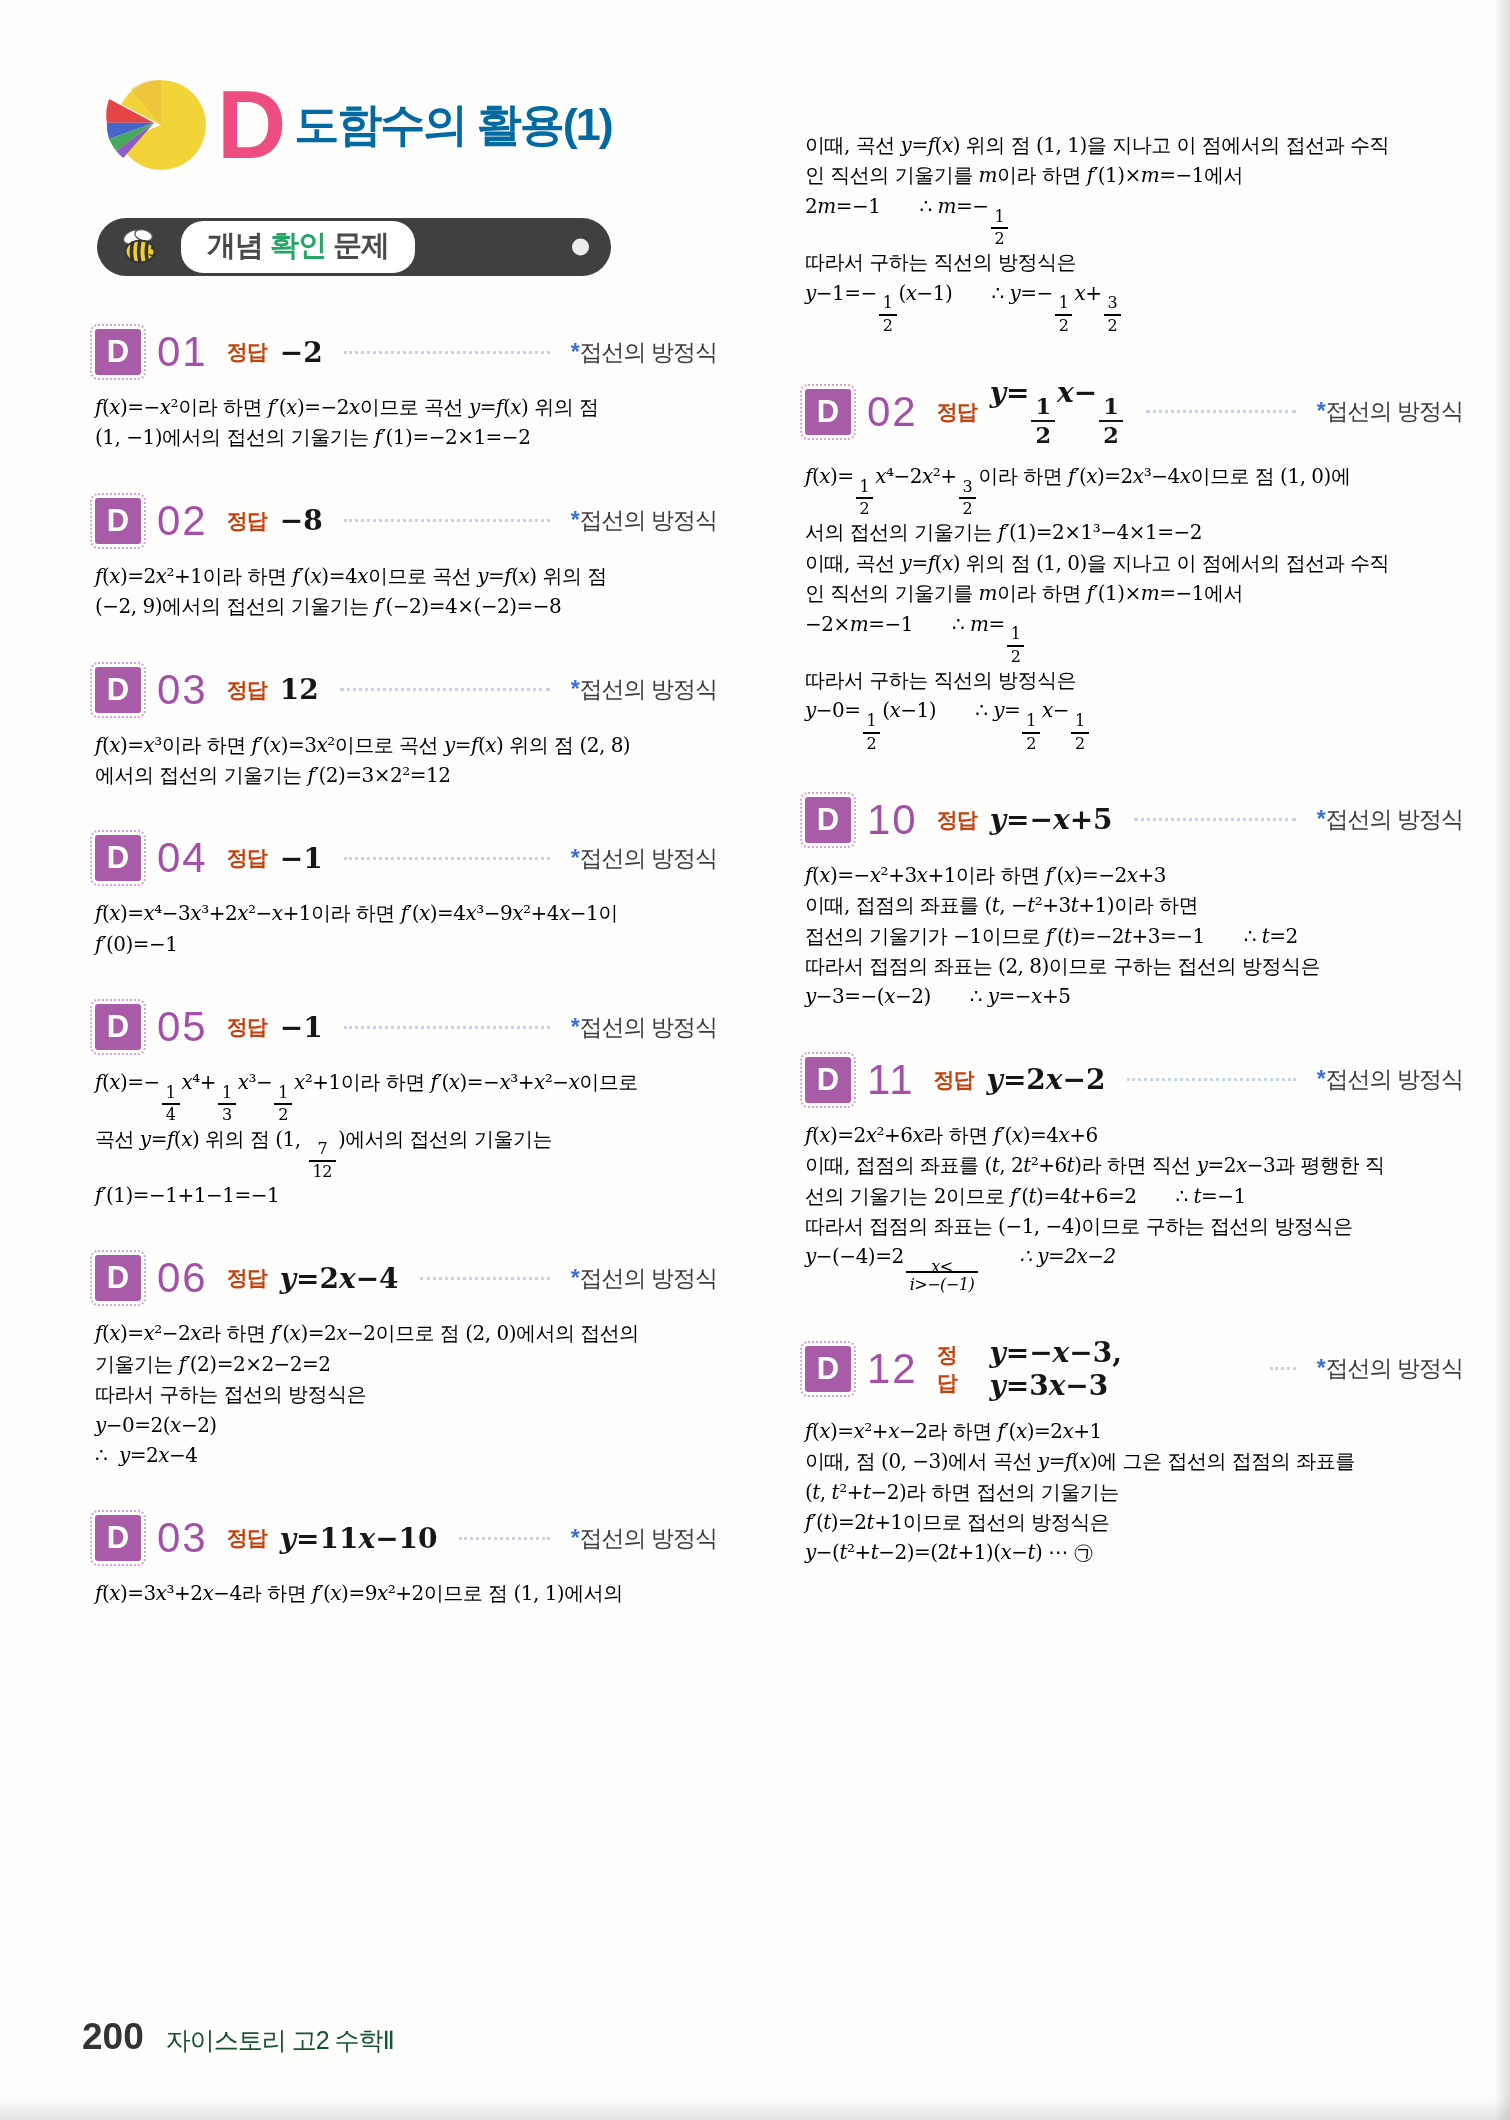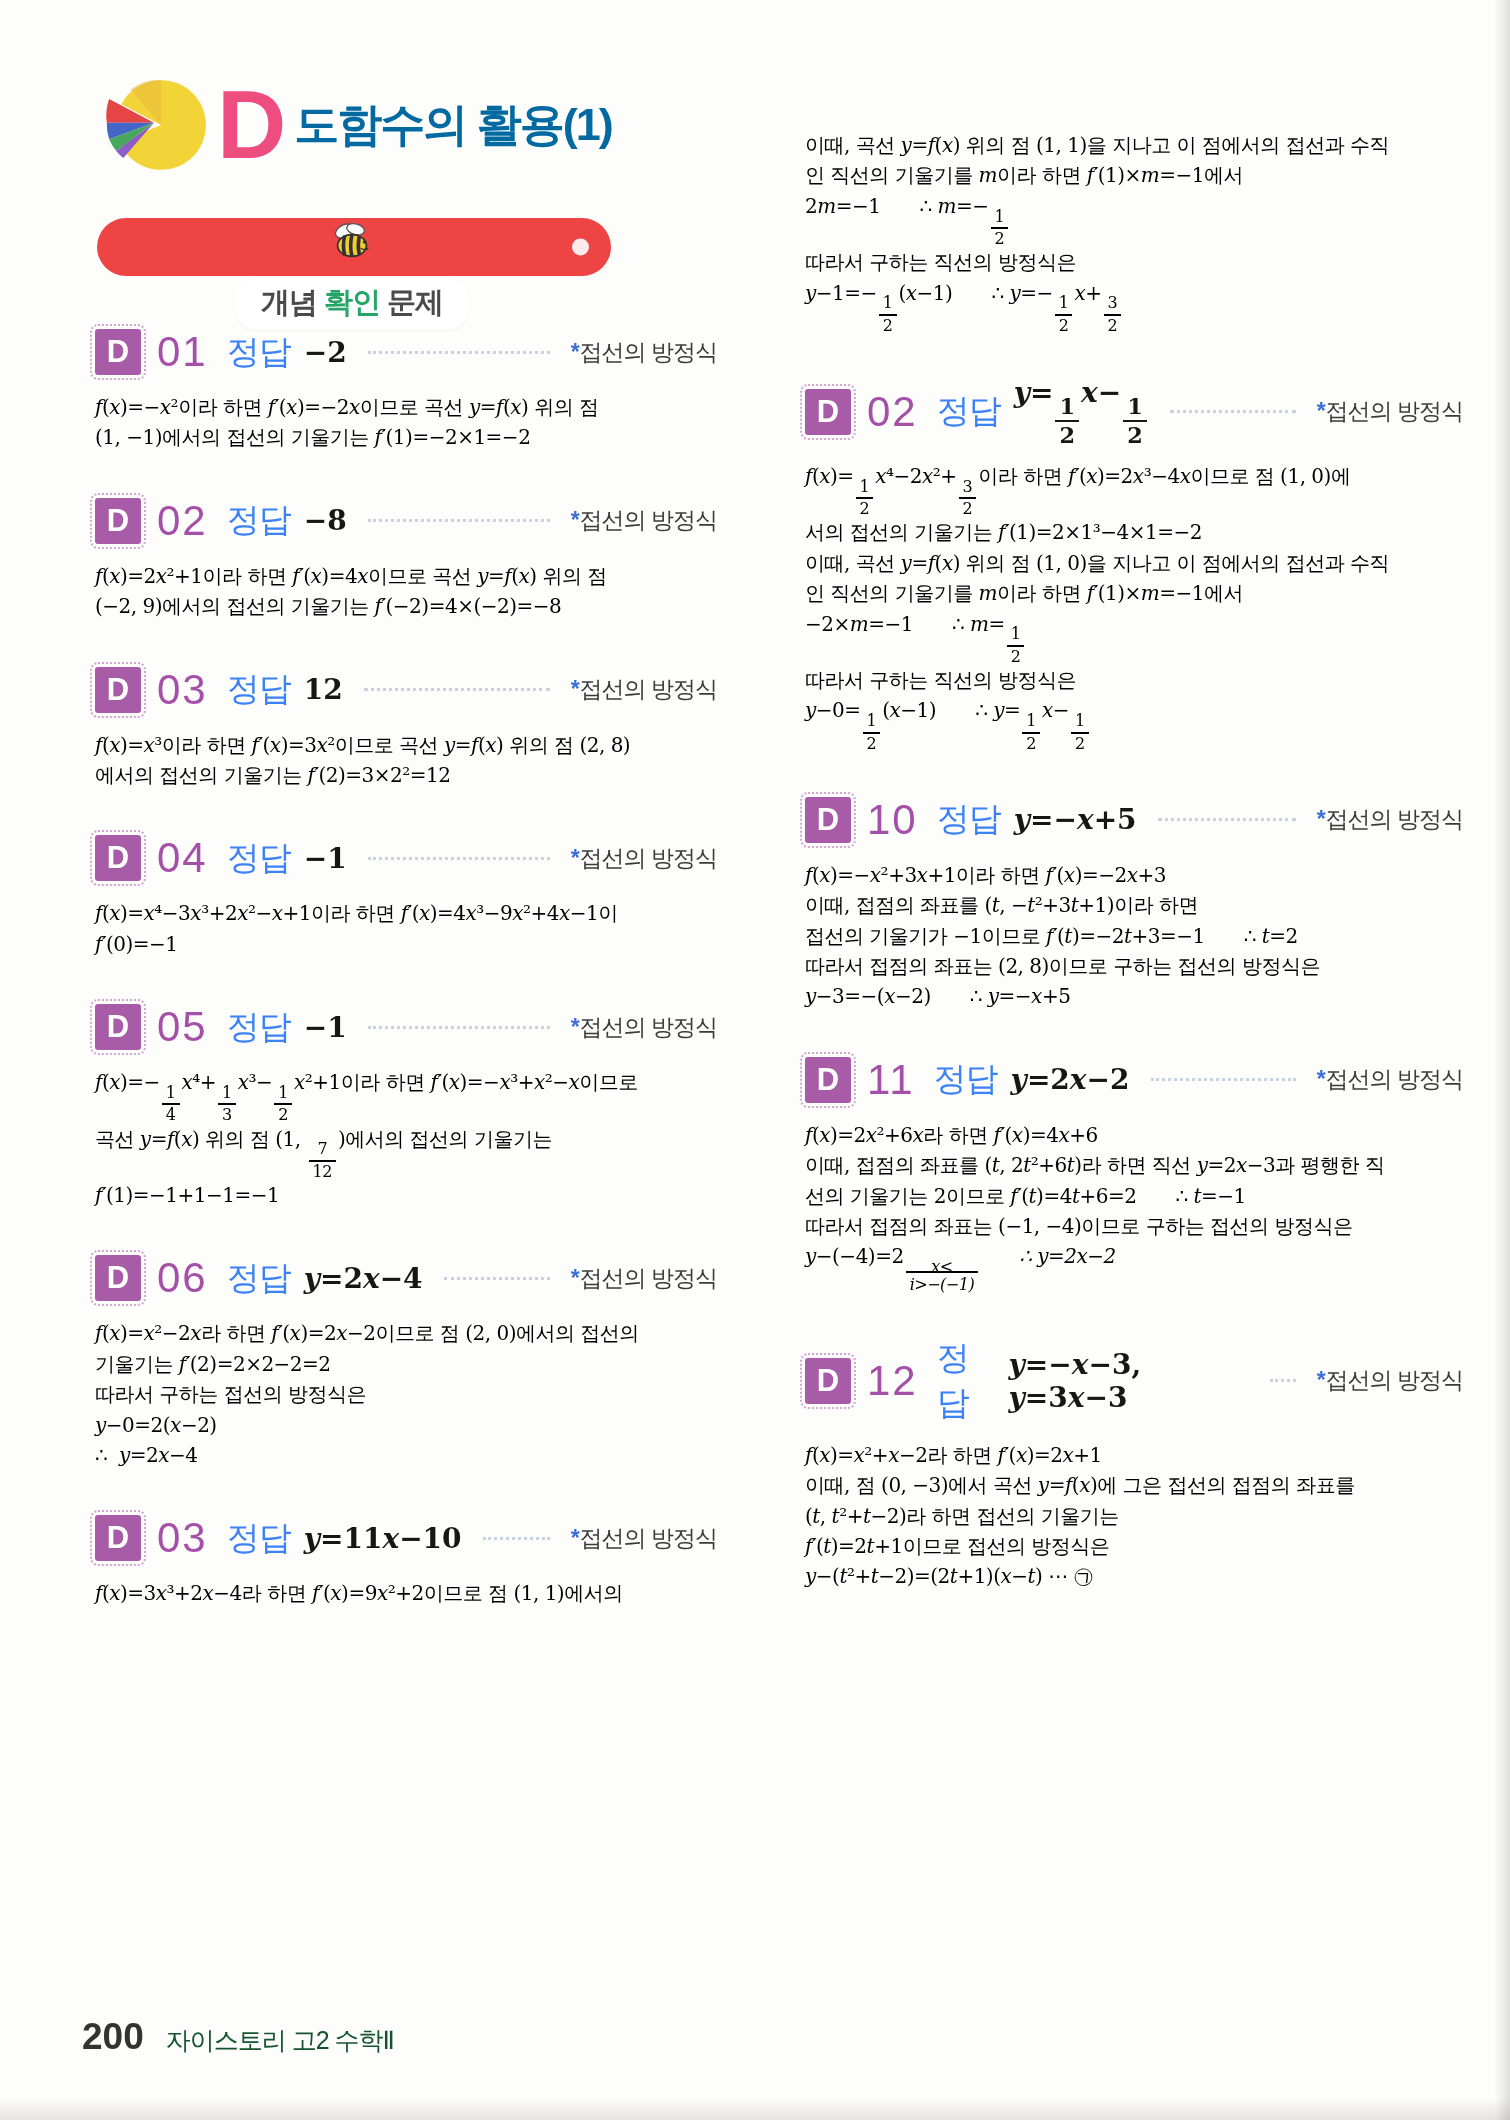--- a/index.html
+++ b/index.html
@@ -15,36 +15,36 @@
 
   
   .chapter-head{display:flex;align-items:center;gap:10px;margin:8px 0 34px;}
   .chapter-icon{width:118px;height:118px;flex:none;margin-right:-6px;}
   .chapter-letter{font-size:96px;font-weight:800;color:#ee4d80;line-height:1;
         text-shadow:2px 2px 0 #fff;letter-spacing:-2px;}
   .chapter-title{font-size:45px;font-weight:700;color:#0369a1;letter-spacing:-2px;}
 
   
   .banner{position:relative;display:flex;align-items:center;gap:14px;height:58px;width:478px;
-        background:#ef4444;border-radius:29px;padding:0 20px 0 16px;margin:0 0 50px 2px;flex-direction:column;}
+        background:#404040;border-radius:29px;padding:0 20px 0 16px;margin:0 0 50px 2px;}
   .banner::after{content:'';position:absolute;right:22px;top:50%;transform:translateY(-50%);
         width:17px;height:17px;border-radius:50%;background:rgba(255,255,255,.9);}
   .bee{width:54px;height:46px;flex:none;}
   .banner-pill{background:#fff;border-radius:22px;padding:5px 26px 7px;font-size:29px;font-weight:700;
         color:#4a4a4a;letter-spacing:-1px;box-shadow:0 1px 2px rgba(0,0,0,.05);}
   .banner-pill .hl{color:#27a567;}
 
   
   .problem{margin-bottom:42px;}
   .phead{display:flex;align-items:center;gap:13px;margin-bottom:14px;min-height:52px;}
   .badge{width:46px;height:46px;flex:none;background:#a85ca8;color:#fff;display:flex;align-items:center;
         justify-content:center;font-size:31px;font-weight:800;border-radius:3px;
         outline:2px dotted #d2a6d2;outline-offset:3px;margin-right:3px;}
   .pnum{color:#a44fa8;font-size:42px;font-weight:500;letter-spacing:2px;line-height:1;}
-  .plabel{font-size:33px;font-weight:400;color:#3b82f6;margin-left:6px;letter-spacing:-1px;}
+  .plabel{font-size:21px;font-weight:700;color:#c2410c;margin-left:6px;letter-spacing:-1px;}
   .answer{font-size:28px;font-weight:700;color:#161616;font-family:"DejaVu Serif","Liberation Serif",sans-serif;}
   .leader{flex:1;min-width:26px;height:0;border-top:3px dotted #c7d3e2;margin:0 8px;}
   .tag{font-size:23px;color:#3a3a3a;white-space:nowrap;letter-spacing:-1px;}
   .tag .star{color:#3b6fd8;font-weight:700;margin-right:1px;}
 
   .line{font-size:20px;line-height:1.52;color:#000000;white-space:pre-wrap;
         font-family:"DejaVu Serif","Liberation Serif",sans-serif;letter-spacing:-0.5px;}
   .line i,.answer i{font-family:"DejaVu Serif",serif;font-style:italic;}
 
   .frac{display:inline-flex;flex-direction:column;align-items:center;vertical-align:-0.55em;

